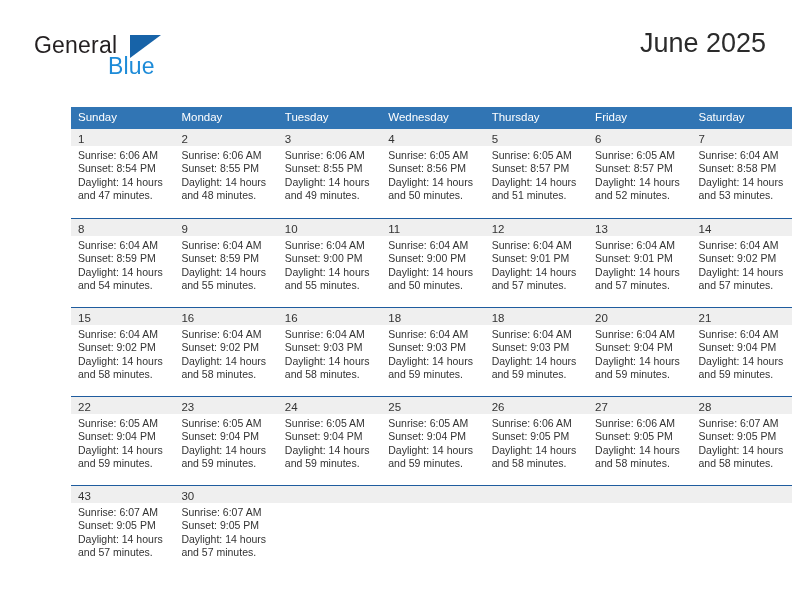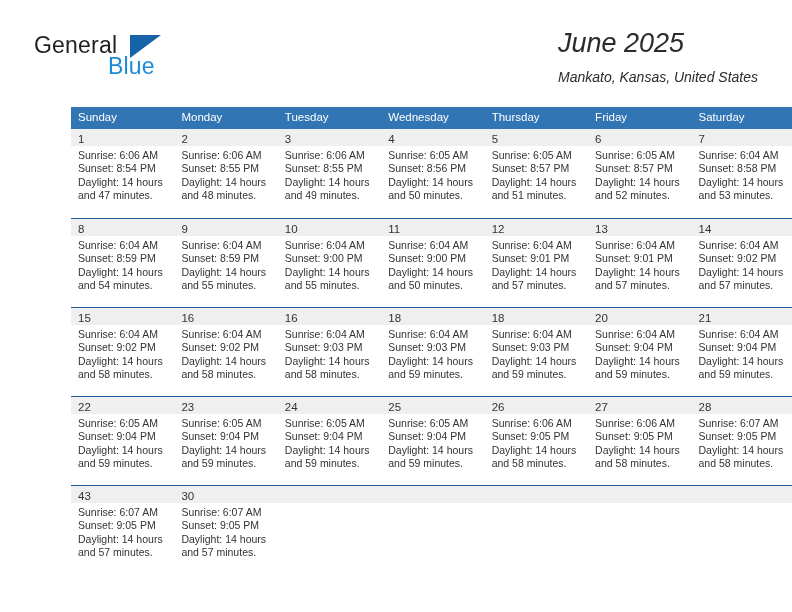--- a/index.html
+++ b/index.html
@@ -19,21 +19,21 @@
     width: 792px;
     height: 612px;
     box-sizing: border-box;
   }
 
   
   .header {
     position: absolute;
     left: 34px;
     top: 26px;
-    right: 34px;
+    right: 26px;
     height: 70px;
   }
   .logo {
     position: absolute;
     left: 0;
     top: 6px;
     width: 230px;
     height: 60px;
   }
   .logo-general {
@@ -61,22 +61,21 @@
     top: 3px;
     width: 0;
     height: 0;
     border-left: 31px solid #1763a8;
     border-bottom: 23px solid transparent;
   }
   .title-block {
     position: absolute;
     right: 0;
     top: 0;
-    text-align: left;
-    font-style: italic;
+    text-align: right;
   }
   .cal-title {
     font-size: 27px;
     color: #2b2b2b;
     line-height: 34px;
     white-space: nowrap;
   }
   .cal-subtitle {
     font-size: 14px;
     color: #2b2b2b;
@@ -154,21 +153,20 @@
   <div class="header">
 
     <div class="logo">
       <span class="logo-general">General</span>
       <span class="logo-triangle"></span>
       <span class="logo-blue">Blue</span>
     </div>
 
     <div class="title-block">
       <div class="cal-title">June 2025</div>
-      <div class="cal-subtitle">Mankato, Kansas, United States</div>
     </div>
 
   </div>
 
   <div class="calendar">
 
     <div class="weekday-row">
       <div class="weekday">Sunday</div>
       <div class="weekday">Monday</div>
       <div class="weekday">Tuesday</div>

